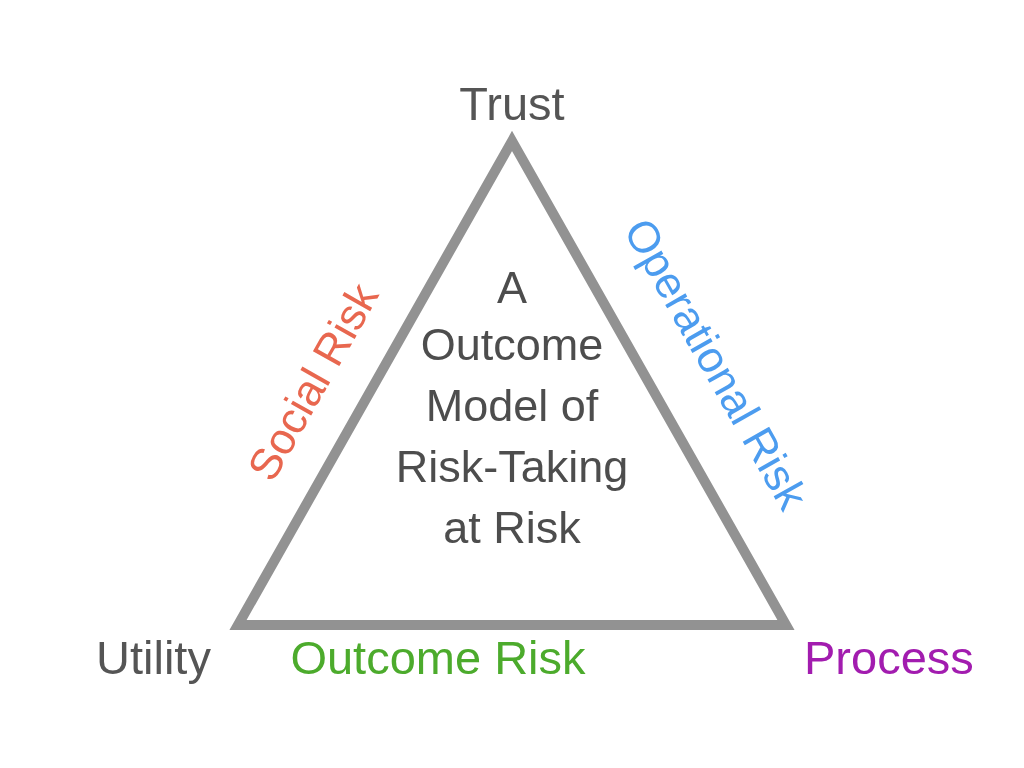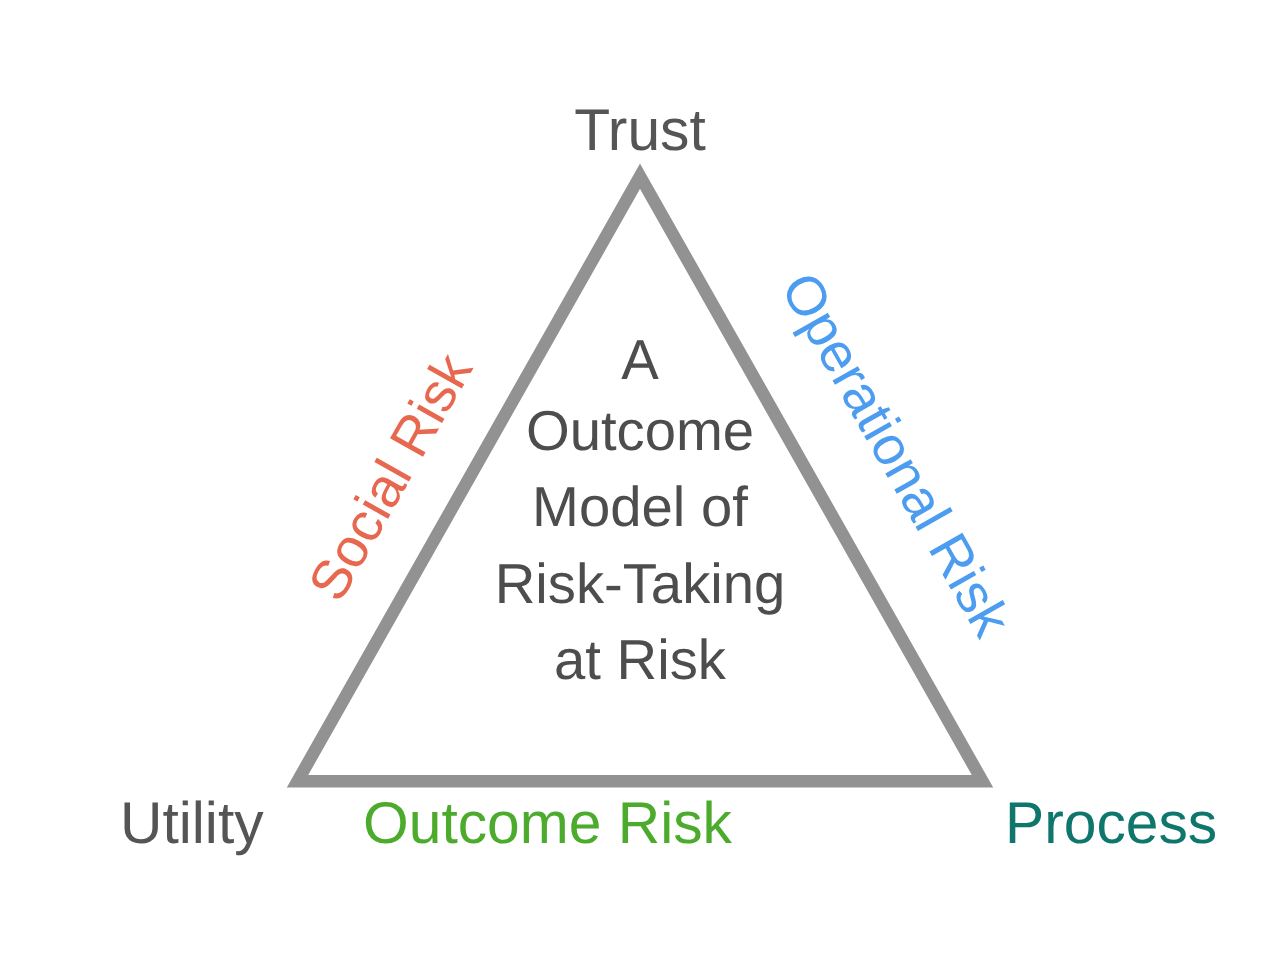--- a/index.html
+++ b/index.html
@@ -119,21 +119,21 @@
 <div id="stage" style="background: rgb(255, 255, 255);">
 
   <svg id="triangle-svg" viewBox="0 0 1024 768" xmlns="http://www.w3.org/2000/svg">
     <polygon id="triangle-shape" points="512,141 786,625 238,625" fill="none" stroke="#929292" stroke-width="10" stroke-linejoin="miter"></polygon>
   </svg>
 
   <div class="vertex-label" id="label-trust" style="color: rgb(85, 85, 85);">Trust</div>
 
   <div class="vertex-label" id="label-utility" style="color: rgb(85, 85, 85); text-align: center;">Utility</div>
 
-  <div class="vertex-label" id="label-process" style="color: #0f766e; text-align: right;">Process</div>
+  <div class="vertex-label" id="label-process" style="color: #a21caf; text-align: right;">Process</div>
 
   <div class="edge-label" id="label-social-risk" style="color: rgb(232, 103, 79); transform: rotate(-60.5deg);">Social Risk</div>
 
   <div class="edge-label" id="label-operational-risk" style="color: rgb(76, 156, 239); transform: rotate(60.5deg);">Operational Risk</div>
 
   <div id="label-outcome-risk" style="color: rgb(76, 171, 44);">Outcome Risk</div>
 
   <div id="center-text" style="color: rgb(77, 77, 77);">
     <span class="ct-line first">A</span>
     <span class="ct-line">Outcome</span>

